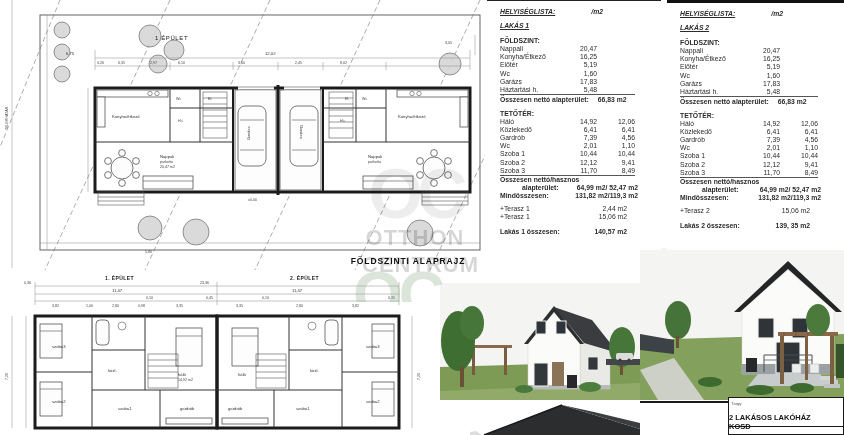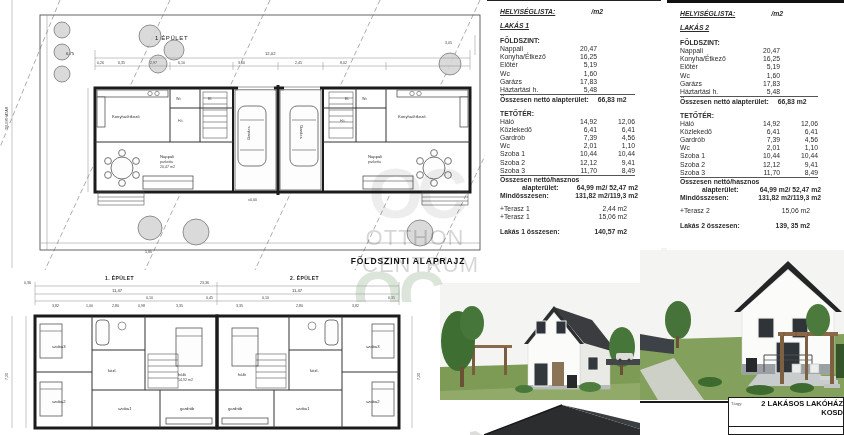--- a/index.html
+++ b/index.html
@@ -29,21 +29,21 @@
   .b{font-weight:bold}
   .netline{display:flex;justify-content:space-between;padding-right:15px;font-weight:bold}
   .ind{margin-left:22px}
   .terr{margin-top:5px;padding-right:26px}
   .terr .prow .c1{width:74px}
   .sum{display:flex;justify-content:space-between;padding-right:26px;font-weight:bold;margin-top:7px}
 
   
   .wm{position:absolute;left:362px;top:164px;width:106px;text-align:center;z-index:4;pointer-events:none}
   .wm-logo{font-size:70px;font-weight:bold;letter-spacing:-6px;line-height:60px;color:rgba(0,0,0,0.07)}
-  .wm-line{font-size:22px;font-weight:normal;letter-spacing:1px;line-height:27px;color:rgba(0,0,0,0.16)}
+  .wm-line{font-size:22px;font-weight:bold;letter-spacing:1px;line-height:27px;color:rgba(0,0,0,0.16)}
   .wm2{position:absolute;left:322px;top:256px;width:150px;height:46px;overflow:hidden;z-index:4;
        font-size:64px;font-weight:bold;letter-spacing:-4px;line-height:78px;color:rgba(140,170,130,0.30);
        text-align:center;pointer-events:none}
 
   
   svg{position:absolute}
   .w3{stroke:#1b1b1b;stroke-width:3;fill:none}
   .w2{stroke:#1b1b1b;stroke-width:2;fill:none}
   .w1{stroke:#333;stroke-width:1;fill:none}
   .thin{stroke:#555;stroke-width:.6;fill:none}
@@ -54,22 +54,22 @@
   .tree{stroke:#6a6a6a;stroke-width:.8;fill:#d6d6d6;opacity:.9}
   .t3{font-size:3.6px;fill:#444}
   .t4{font-size:4.2px;fill:#333}
   .t5{font-size:5px;font-weight:bold;fill:#222;letter-spacing:.4px}
   .t6{font-size:6px;fill:#222;letter-spacing:.6px}
   .cap{font-size:8.5px;font-weight:bold;fill:#111;letter-spacing:.9px}
 
   
   .tblock{position:absolute;left:728px;top:397px;width:116px;height:38px;background:#fff;
           border:1.5px solid #1a1a1a;z-index:7}
-  .tblock .main{position:relative;height:29px;border-bottom:1.2px solid #1a1a1a;text-align:right;
-                font-weight:bold;font-size:7.5px;line-height:9px;padding-top:1px;color:#111}
+  .tblock .main{position:relative;height:29px;border-bottom:1.2px solid #1a1a1a;text-align:left;
+                font-weight:bold;font-size:7.5px;line-height:9px;padding-top:15px;color:#111}
   .tblock .fl{position:absolute;left:2px;top:1px;font-size:4px;font-weight:normal;color:#555}
   .tblock .sub{height:6px}
   .hline{position:absolute;left:640px;top:401px;width:88px;height:2px;background:#1a1a1a;z-index:6}
 </style>
 </head>
 <body>
 
 <div class="sheet">
 
   <svg class="abs" style="left:0;top:0" width="485" height="270" viewBox="0 0 485 270">

